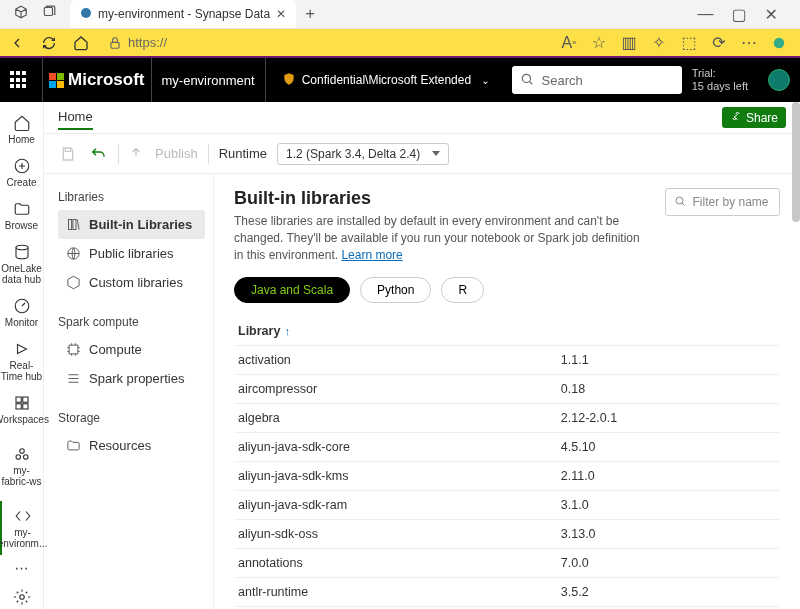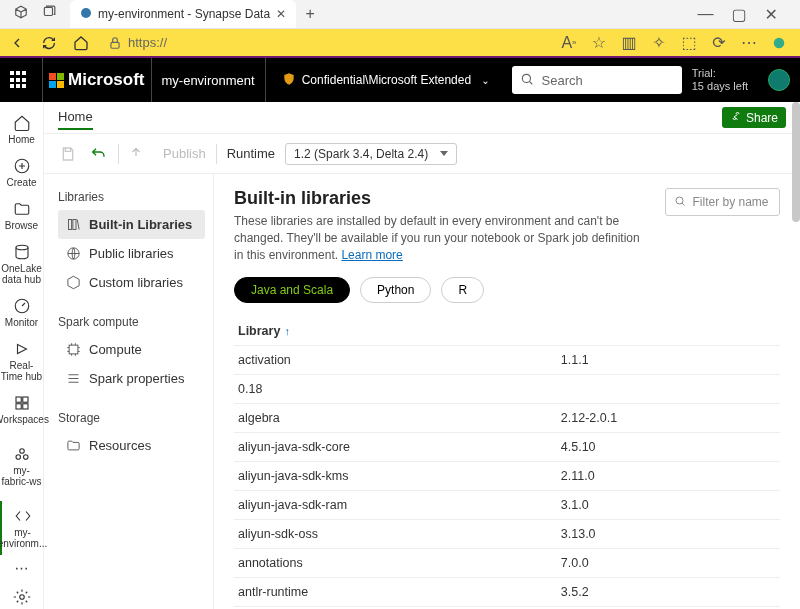--- a/index.html
+++ b/index.html
@@ -54,21 +54,21 @@
 
 .crumbrow { height:32px; border-bottom:1px solid #eee; display:flex; align-items:center; padding:0 14px; justify-content:space-between; }
 .crumb { font-size:13px; color:#333; border-bottom: 2px solid #107c10; padding-bottom:4px; margin-top:4px; }
 .share-btn { background:#107c10; color:#fff; font-size:12px; padding:3px 8px; border-radius:3px; display:flex; align-items:center; gap:4px; }
 
 
 .toolrow { height:40px; border-bottom:1px solid #eee; display:flex; align-items:center; padding:0 14px; gap:10px; font-size:13px; color:#333; }
 .tool-ic { width:20px; height:20px; display:flex; align-items:center; justify-content:center; color:#888; }
 .tool-ic.disabled { opacity:.45; }
 .tool-sep { width:1px; height:20px; background:#ddd; }
-.publish-btn { color:#bbb; display:flex; align-items:center; gap:20px; }
+.publish-btn { color:#bbb; display:flex; align-items:center; gap:12px; }
 .runtime-label { color:#333; }
 .runtime-select { border:1px solid #ccc; border-radius:3px; padding:3px 28px 3px 8px; font-size:12px; position:relative; }
 .runtime-select::after { content:""; position:absolute; right:8px; top:7px; width:0;height:0; border-left:4px solid transparent; border-right:4px solid transparent; border-top:5px solid #666; }
 
 
 .content { flex:1; display:flex; min-height:0; }
 
 
 .ssbar { width:170px; padding:12px 8px 12px 14px; border-right:1px solid #eee; font-size:13px; color:#333; }
 .ssbar-sec { font-size:12px; color:#444; margin: 4px 0 6px 0; }
@@ -406,20 +406,21 @@
               <span>Library</span>
                 <span class="sort-up">↑</span>
             </div>
           </div>
           <div id="tbl-body">
               <div class="tbl-row">
                 <div class="tbl-col-lib">activation</div>
                 <div class="tbl-col-ver">1.1.1</div>
               </div>
               <div class="tbl-row">
+                <div class="tbl-col-lib">aircompressor</div>
                 <div class="tbl-col-ver">0.18</div>
               </div>
               <div class="tbl-row">
                 <div class="tbl-col-lib">algebra</div>
                 <div class="tbl-col-ver">2.12-2.0.1</div>
               </div>
               <div class="tbl-row">
                 <div class="tbl-col-lib">aliyun-java-sdk-core</div>
                 <div class="tbl-col-ver">4.5.10</div>
               </div>

